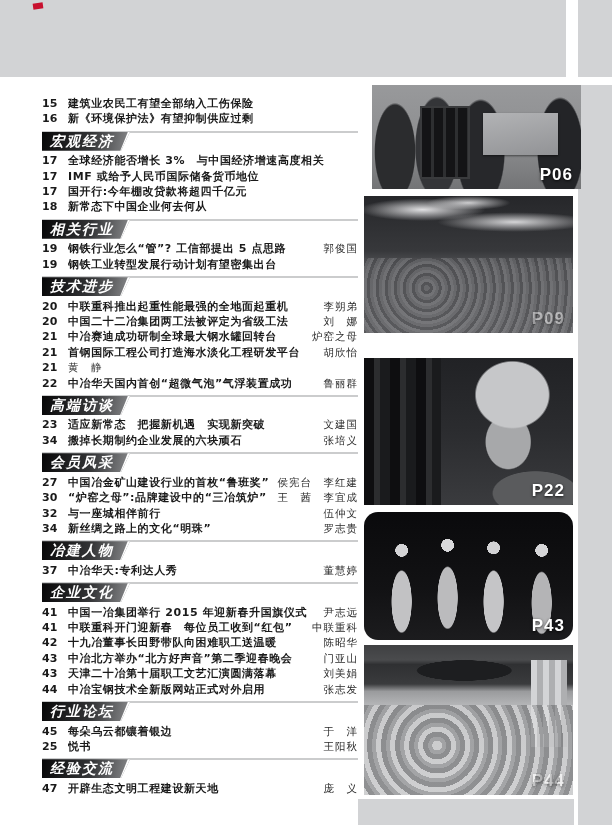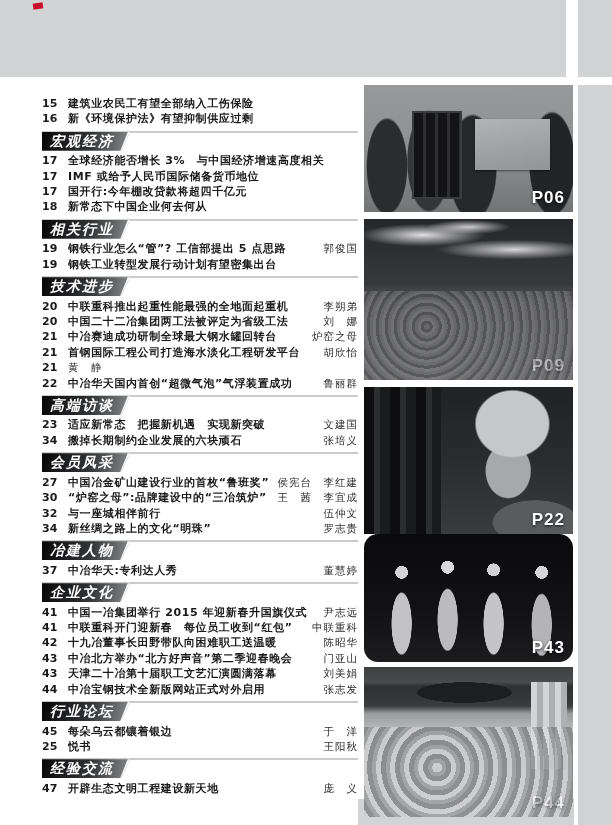--- a/index.html
+++ b/index.html
@@ -25,42 +25,42 @@
     color:#fff;font-weight:bold;font-style:italic;font-size:14px;letter-spacing:2px;
     background:linear-gradient(100deg,#070708 0%,#333436 55%,#8a8b8d 100%);
     clip-path:polygon(0 0,100% 0,calc(100% - 9px) 100%,0 100%);}
   .sec .box::after{content:"";position:absolute;right:3px;top:0;height:100%;width:3px;background:#fff;transform:skewX(-22deg);}
 
   
   .photo-col{position:absolute;left:364px;top:85px;width:209px;}
   .photo{position:relative;width:209px;overflow:hidden;background:#777;}
   .photo .tag{position:absolute;right:8px;bottom:4px;color:#fff;font-weight:bold;font-size:17px;
     font-family:"Liberation Sans",sans-serif;letter-spacing:1px;text-shadow:0 1px 3px rgba(0,0,0,.8);}
-  .photo-0{height:127px;margin-bottom:7px;background:
+  .photo-0{height:104px;margin-bottom:7px;background:
     radial-gradient(34px 80px at 11% 64%,#2b2c2e 58%,rgba(0,0,0,0) 61%),
     radial-gradient(36px 84px at 31% 60%,#343538 58%,rgba(0,0,0,0) 61%),
     radial-gradient(40px 88px at 52% 65%,#27282b 58%,rgba(0,0,0,0) 61%),
     radial-gradient(38px 86px at 90% 62%,#232427 58%,rgba(0,0,0,0) 61%),
     radial-gradient(10px 10px at 11% 34%,#9c9da0 70%,rgba(0,0,0,0) 72%),
     radial-gradient(10px 10px at 31% 31%,#a2a3a6 70%,rgba(0,0,0,0) 72%),
     radial-gradient(10px 10px at 52% 34%,#97989b 70%,rgba(0,0,0,0) 72%),
     radial-gradient(10px 10px at 90% 32%,#939497 70%,rgba(0,0,0,0) 72%),
-    linear-gradient(180deg,#98999b 0%,#8d8e90 55%,#737476 100%);}
+    linear-gradient(180deg,#98999b 0%,#8d8e90 55%,#737476 100%); margin-left: 8px;}
   .photo-0::before{content:"";position:absolute;left:24%;top:22%;width:22%;height:66%;
     background:repeating-linear-gradient(90deg,#141416 0 9px,#2e2f31 9px 12px);box-shadow:0 0 0 2px #3a3b3d;}
   .photo-0::after{content:"";position:absolute;left:53%;top:27%;width:36%;height:40%;
     background:linear-gradient(170deg,#b2b3b5,#929396);box-shadow:0 1px 2px rgba(0,0,0,.5);}
-  .photo-1{height:161px;margin-bottom:7px;background:
+  .photo-1{height:137px;margin-bottom:25px;background:
     radial-gradient(90px 16px at 28% 10%,#e0e0e2 0%,rgba(224,224,226,0) 70%),
     radial-gradient(110px 14px at 72% 19%,#d5d5d7 0%,rgba(213,213,215,0) 70%),
     radial-gradient(60px 10px at 50% 5%,#cdcdcf 0%,rgba(205,205,207,0) 70%),
     linear-gradient(180deg,#26272a 0%,#37383b 40%,#56575a 52%,#6a6b6e 100%);}
   .photo-1::after{content:"";position:absolute;left:0;right:0;bottom:0;height:55%;opacity:.55;
     background:repeating-radial-gradient(circle at 30% 40%,#707073 0 3px,#4c4c4f 3px 6px,#828285 6px 9px);}
-  .photo-2{height:147px;background:
+  .photo-2{height:147px;margin-bottom:7px;background:
     radial-gradient(62px 56px at 71% 25%,#c6c7c9 58%,rgba(0,0,0,0) 61%),
     radial-gradient(38px 46px at 69% 57%,#a7a8aa 58%,rgba(0,0,0,0) 61%),
     radial-gradient(70px 36px at 82% 92%,#5a5b5d 60%,rgba(0,0,0,0) 62%),
     linear-gradient(180deg,#212225 0%,#2b2c2f 50%,#3a3b3e 100%);}
   .photo-2::before{content:"";position:absolute;left:0;top:0;width:37%;height:100%;
     background:repeating-linear-gradient(90deg,#0e0e10 0 10px,#2c2d2f 10px 16px,#1a1b1d 16px 26px);}
   .photo-3{height:128px;margin-bottom:5px;background:
     radial-gradient(9px 9px at 18% 30%,#d4d4d6 70%,rgba(0,0,0,0) 72%),
     radial-gradient(9px 9px at 40% 26%,#d8d8da 70%,rgba(0,0,0,0) 72%),
     radial-gradient(9px 9px at 62% 28%,#d2d2d4 70%,rgba(0,0,0,0) 72%),

